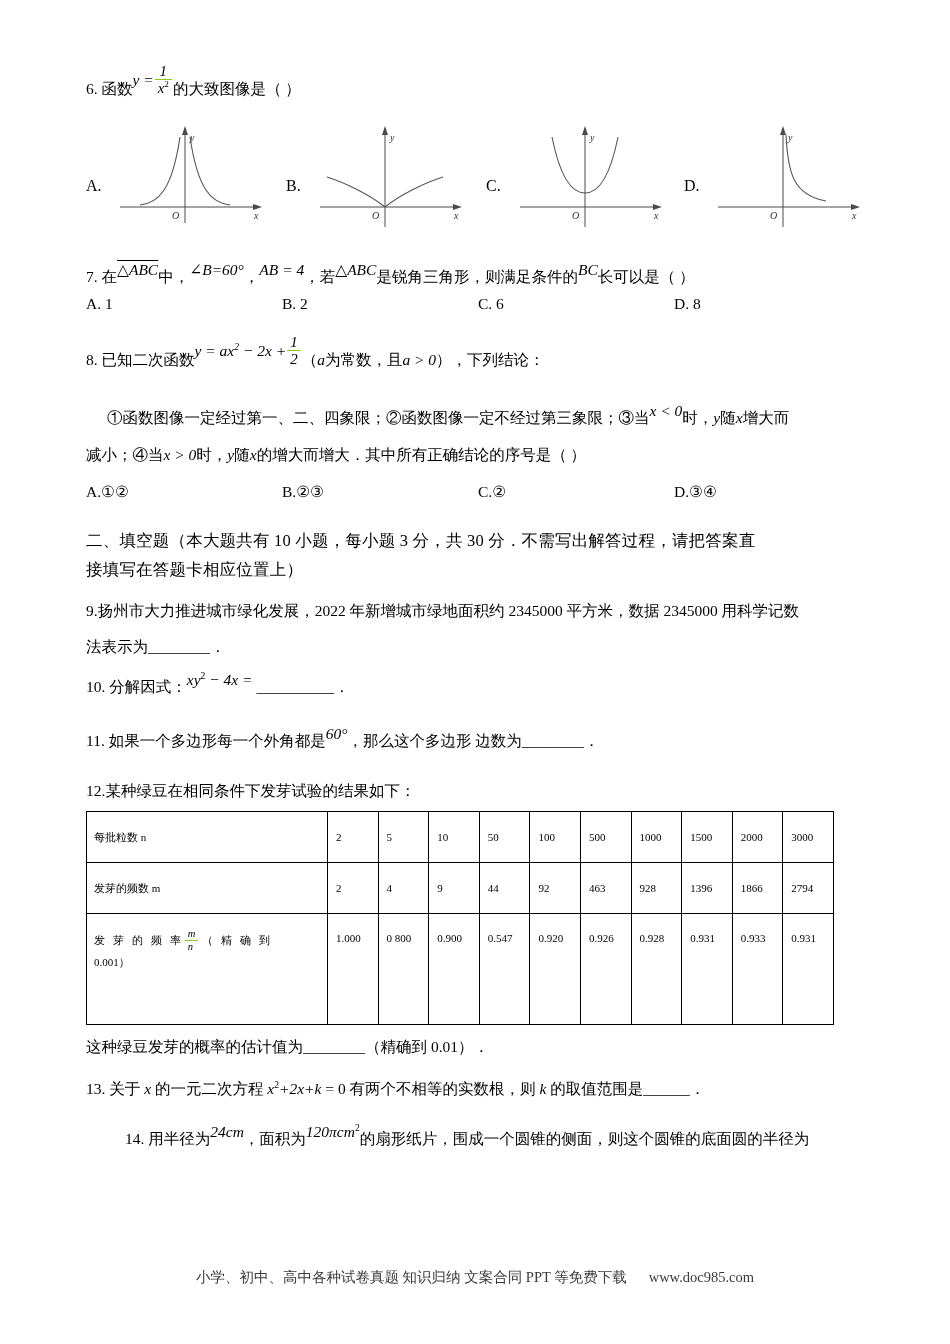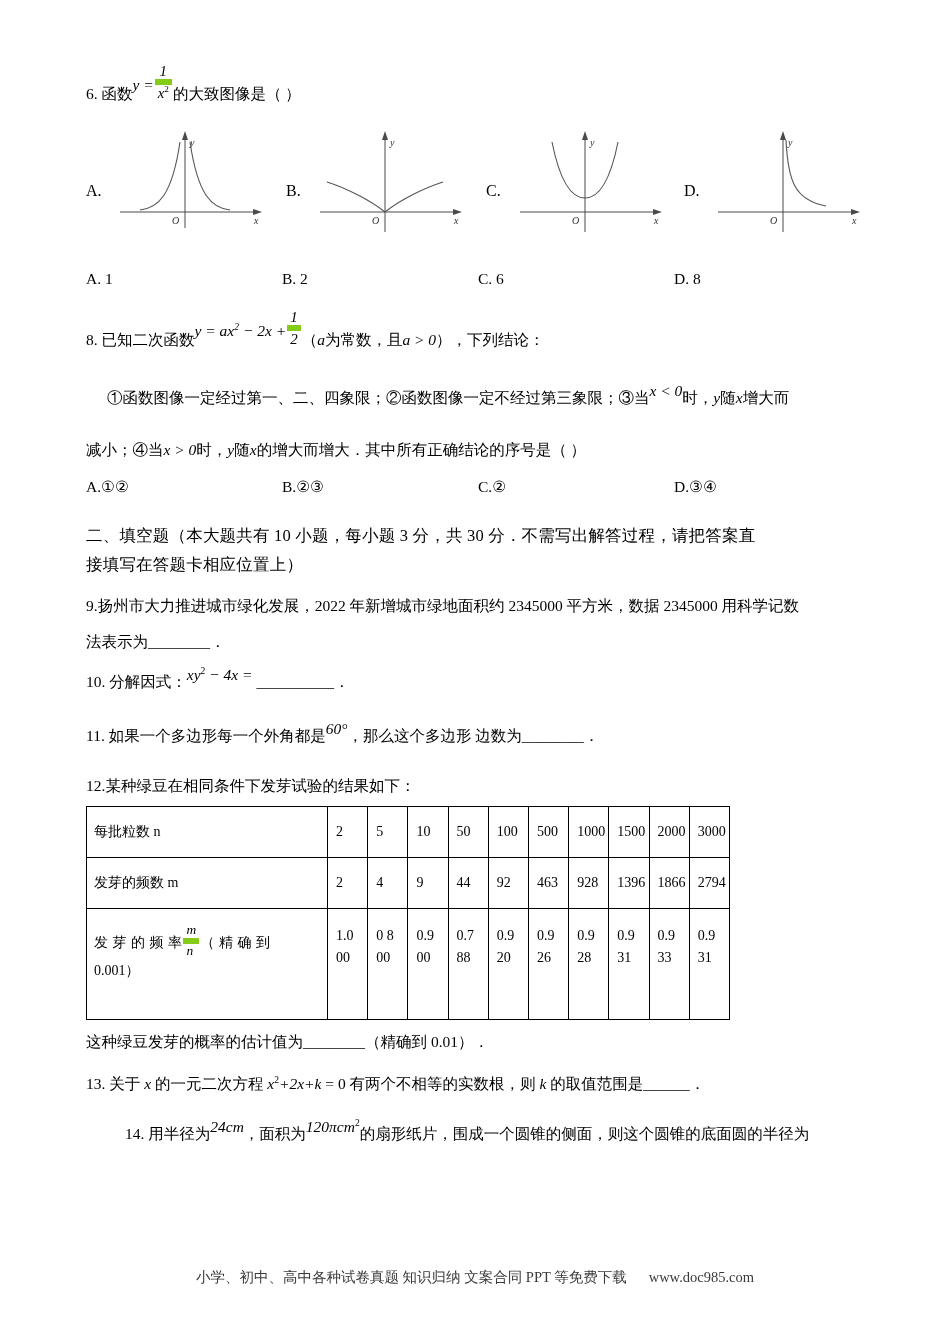--- a/index.html
+++ b/index.html
@@ -72,21 +72,21 @@
   
   .frac {
     display: inline-block;
     vertical-align: -0.52em;
     text-align: center;
     font-style: italic;
     line-height: 1.08;
     margin: 0 1px;
   }
   .frac .num { display: block; padding: 0 3px; font-size: 0.96em; }
-  .frac .den { display: block; border-top: 6px solid #84cc16; padding: 0 3px; font-size: 0.96em; }
+  .frac .den { display: block; border-top: 1px solid #84cc16; padding: 0 3px; font-size: 0.96em; }
 
   
   .opts {
     display: flex;
     font-size: 15.5px;
     margin-top: 6px;
   }
   .opts > div {
     width: 25%;
   }
@@ -120,23 +120,23 @@
     font-weight: normal;
     font-size: 16.5px;
     line-height: 1.75;
     margin-top: 26px;
     letter-spacing: 0.2px;
   }
 
   
   table.data {
     border-collapse: collapse;
-    width: 644px;
+    width: 748px;
     margin-top: 8px;
-    font-size: 14px;
+    font-size: 11px;
     table-layout: fixed;
   }
   table.data td {
     border: 1px solid #000;
     padding: 6px 7px;
     vertical-align: middle;
     height: 38px;
   }
   table.data td.label {
     width: 226px;
@@ -250,40 +250,44 @@
           <path d="M 78 20 C 80 60, 86 80, 118 86" stroke="#555" fill="none" stroke-width="1.1"></path>
           <text x="80" y="26" font-size="10" font-style="italic" font-family="'Liberation Serif',serif" fill="#333">y</text>
           <text x="144" y="104" font-size="10" font-style="italic" font-family="'Liberation Serif',serif" fill="#333">x</text>
           <text x="62" y="104" font-size="10" font-style="italic" font-family="'Liberation Serif',serif" fill="#333">O</text>
         </svg>
       </div>
     </div>
 
     <div class="spacer-md"></div>
 
-
-    <div class="opts" style="margin-top:14px;">
+    <div class="q" style="margin-top:14px;">
+      <span>7.</span>
+      <span>在</span><span class="raise-sm"><span style="text-decoration:overline;letter-spacing:0;">△ABC</span></span><span>中，</span><span class="raise-sm">∠B=60°</span><span>，</span><span class="raise-sm">AB = 4</span><span>，若</span><span class="raise-sm">△ABC</span><span>是锐角三角形，则满足条件的</span><span class="raise-sm">BC</span><span>长可以是（    ）</span>
+    </div>
+
+    <div class="opts" style="margin-top:6px;">
       <div>A. 1</div>
       <div>B. 2</div>
       <div>C. 6</div>
       <div>D. 8</div>
     </div>
 
     <div class="spacer-md"></div>
 
     <div class="q" style="margin-top:12px;">
       <span>8.</span>
       <span>已知二次函数</span><span class="raise"><span><span>y = ax</span><sup class="ex">2</sup></span> <span>− 2x +</span><span class="frac"><span class="num">1</span><span class="den">2</span></span></span><span>（</span><span class="math">a</span><span>为常数，且</span><span class="math">a &gt; 0</span><span>），下列结论：</span>
     </div>
 
     <div class="q" style="margin-top:30px;margin-left:21px;">
       <span>①函数图像一定经过第一、二、四象限；②函数图像一定不经过第三象限；③当</span><span class="raise-sm">x &lt; 0</span><span>时，</span><span class="math">y</span><span>随</span><span class="math">x</span><span>增大而</span>
     </div>
 
-    <div class="q" style="margin-top:28px;">
+    <div class="q" style="margin-top:13px;">
       <span>减小；④当</span><span class="math">x &gt; 0</span><span>时，</span><span class="math">y</span><span>随</span><span class="math">x</span><span>的增大而增大．其中所有正确结论的序号是（    ）</span>
     </div>
 
     <div class="opts" style="margin-top:16px;">
       <div>A.①②</div>
       <div>B.②③</div>
       <div>C.②</div>
       <div>D.③④</div>
     </div>
 
@@ -342,21 +346,21 @@
         <td class="val">2794</td>
       </tr>
       <tr class="r3">
         <td class="label">
           <span class="lbl-just"><span>发 芽 的 频 率</span><span class="frac"><span class="num">m</span><span class="den">n</span></span><span>（ 精 确 到</span></span>
           <span style="display:block;">0.001）</span>
         </td>
         <td class="val"><span class="cellwrap">1.000</span></td>
         <td class="val"><span class="cellwrap">0 800</span></td>
         <td class="val"><span class="cellwrap">0.900</span></td>
-        <td class="val"><span class="cellwrap">0.788</span></td>
+        <td class="val"><span class="cellwrap">0.547</span></td>
         <td class="val"><span class="cellwrap">0.920</span></td>
         <td class="val"><span class="cellwrap">0.926</span></td>
         <td class="val"><span class="cellwrap">0.928</span></td>
         <td class="val"><span class="cellwrap">0.931</span></td>
         <td class="val"><span class="cellwrap">0.933</span></td>
         <td class="val"><span class="cellwrap">0.931</span></td>
       </tr>
     </tbody>
       </table>
 

